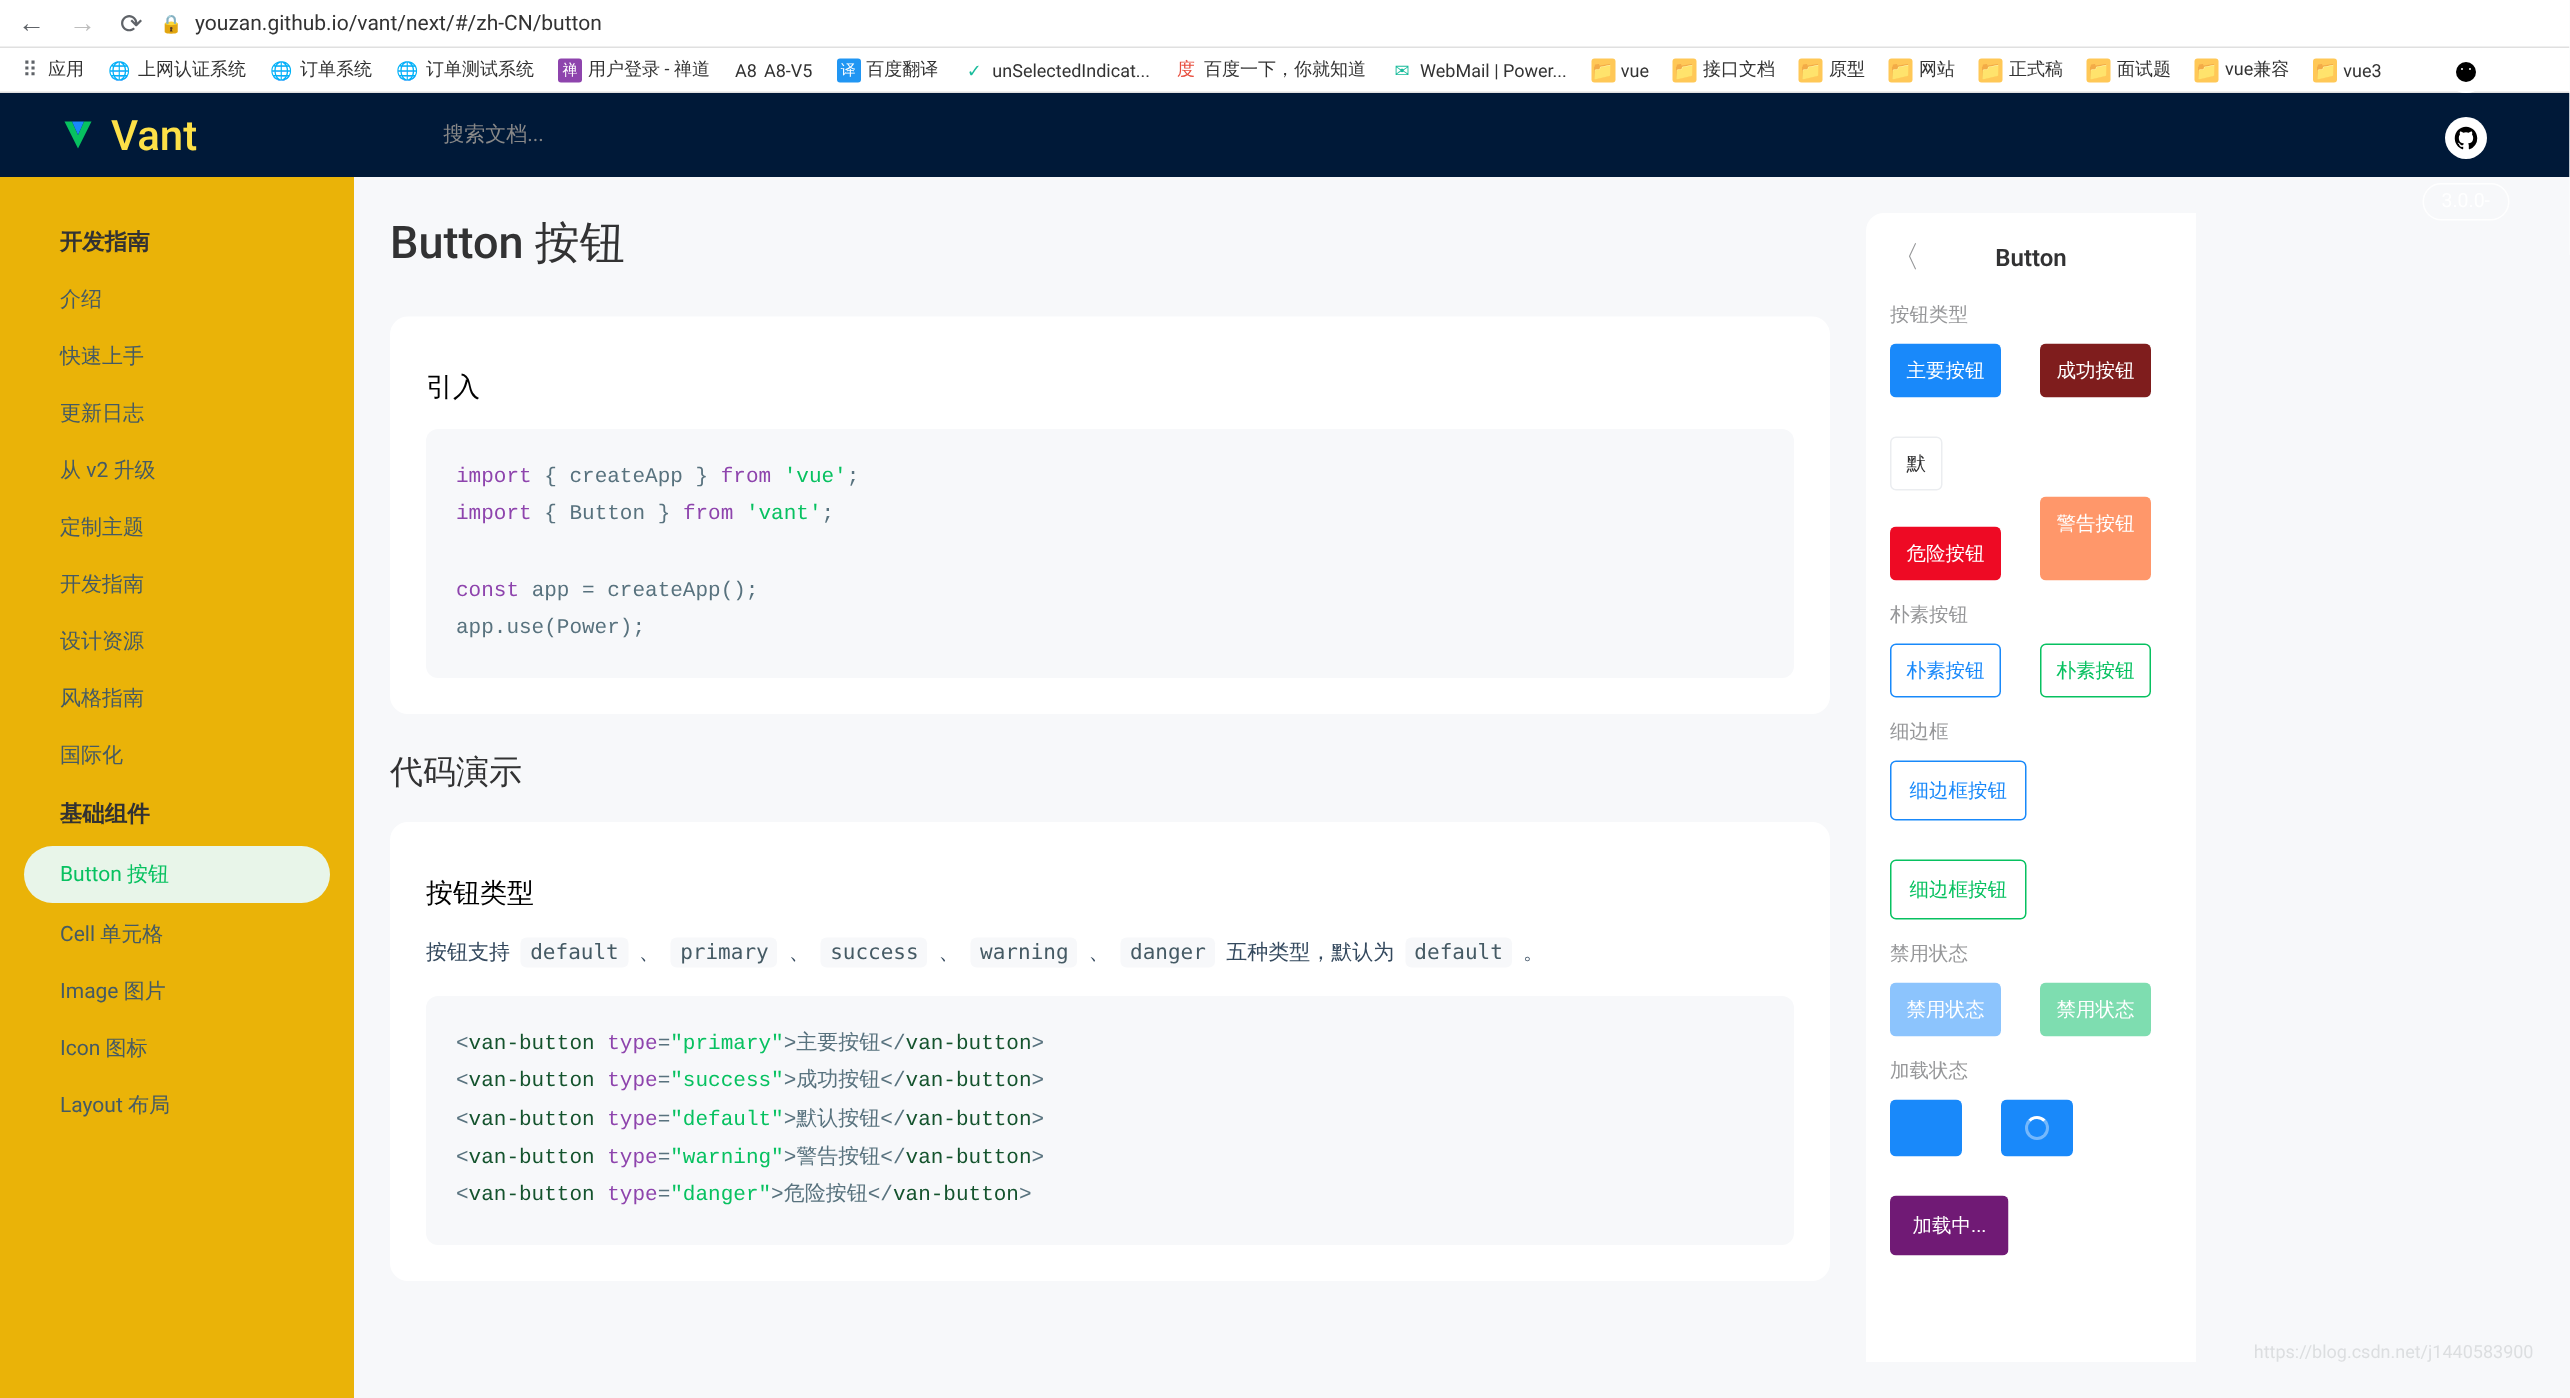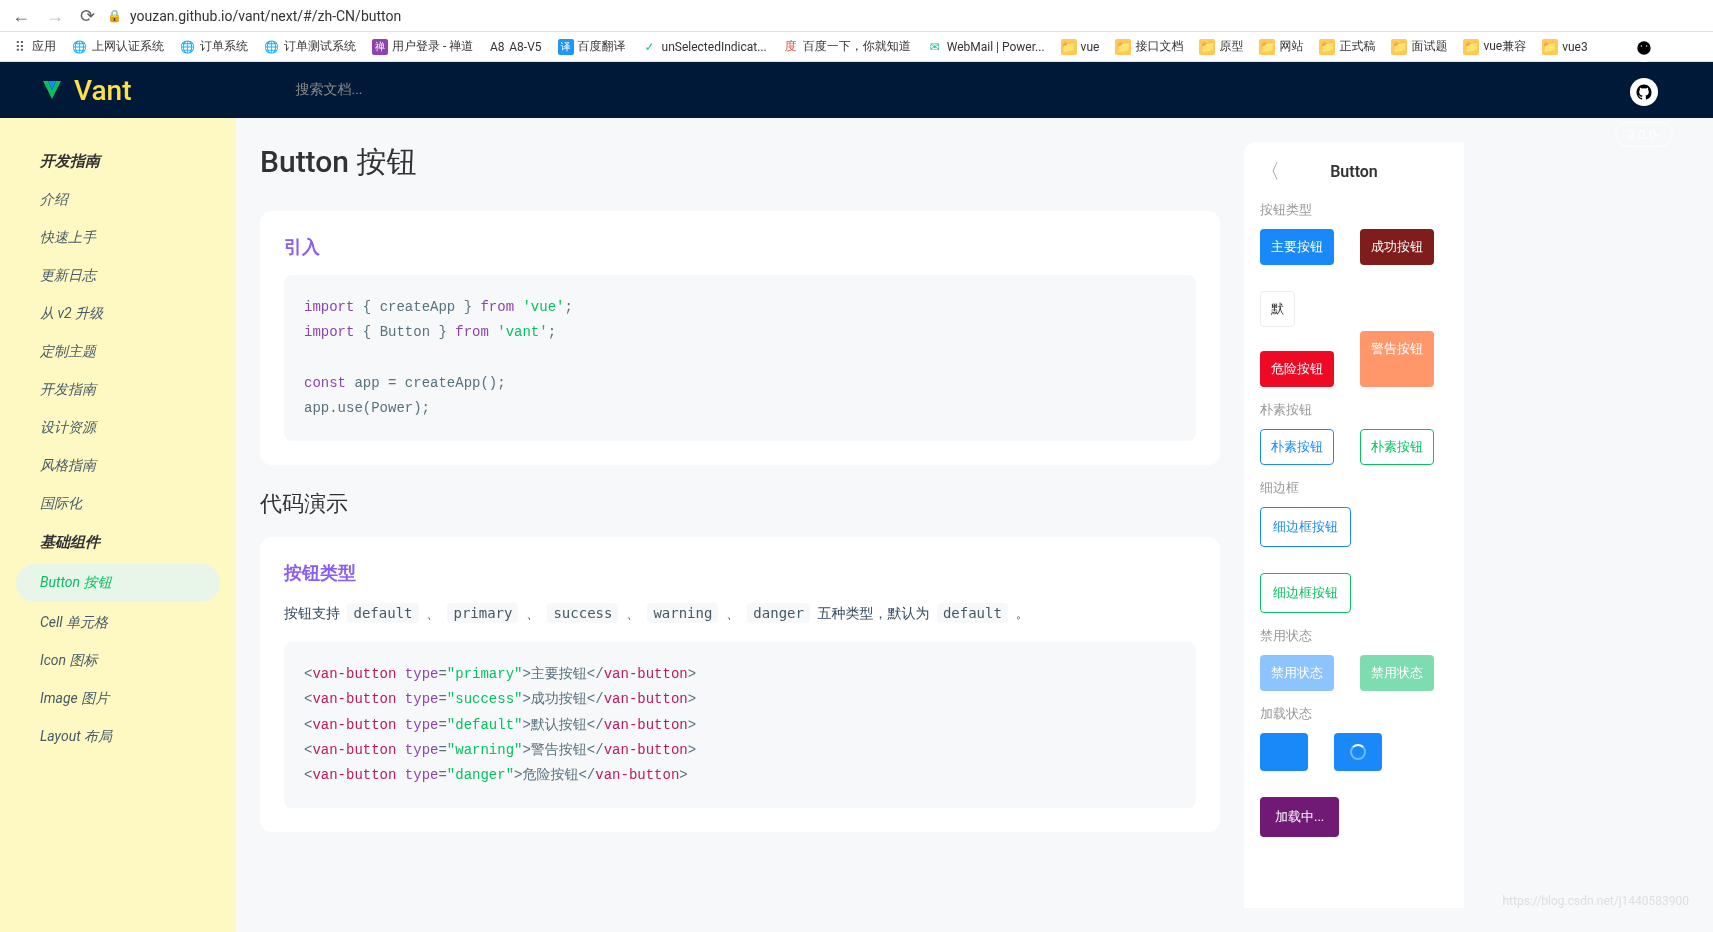--- a/index.html
+++ b/index.html
@@ -31,35 +31,35 @@
 .vant-logo { display: flex; align-items: center; gap: 10px; }
 .vant-logo-icon { width: 24px; height: 24px; }
 .vant-logo-text { color: #fde047; font-size: 28px; font-weight: 500; }
 .search-area { flex: 1; color: #888; font-size: 14px; margin-left: 140px; }
 .header-right { display: flex; align-items: center; gap: 16px; flex-direction: column; }
 .header-icon { width: 28px; height: 28px; background: #fff; border-radius: 50%; display: flex; align-items: center; justify-content: center; color: #000; cursor: pointer; }
 .version-btn { border: 1px solid #fff; border-radius: 16px; padding: 4px 12px; color: #fff; font-size: 13px; cursor: pointer; }
 
 
 .page { display: flex; background: #f7f8fa; min-height: calc(100vh - 118px); }
-.sidebar { width: 236px; background: #fef9c3; padding: 24px 0 24px 0; overflow-y: auto; font-style: italic; }
+.sidebar { width: 236px; background: #eab308; padding: 24px 0 24px 0; overflow-y: auto; }
 .sidebar-section { font-size: 15px; font-weight: 600; color: #323233; padding: 10px 40px; }
 .sidebar-item { font-size: 14px; color: #455a64; padding: 10px 40px; cursor: pointer; }
 .sidebar-item.active { background: #e8f5e9; color: #07c160; border-radius: 20px; margin: 2px 16px; padding: 10px 24px; }
 
 .content { flex: 1; padding: 24px; padding-right: 0; display: flex; gap: 24px; overflow: hidden; }
 .doc { flex: 1; max-width: 960px; }
 .doc h1 { font-size: 30px; color: #323233; font-weight: 500; margin-bottom: 28px; }
 .doc h2 { font-size: 22px; color: #323233; font-weight: 500; margin: 22px 0 18px; }
-.doc h3 { font-size: 18px; color: #8b5cf6; font-weight: 700; margin-bottom: 16px; }
+.doc h3 { font-size: 18px; color: #000000; font-weight: 400; margin-bottom: 16px; margin-top: 11px; }
 .card { background: #fff; border-radius: 12px; padding: 24px; margin-bottom: 24px; }
 .code-block { background: #f7f8fa; border-radius: 8px; padding: 20px; font-family: "Courier New", monospace; font-size: 14px; line-height: 1.8; color: #58727e; }
 .code-block .kw { color: #8e44ad; }
 .code-block .str { color: #07c160; }
-.code-block .tag { color: #be185d; }
+.code-block .tag { color: #14532d; }
 .code-block .attr { color: #8e44ad; }
 .code-block .val { color: #07c160; }
 .desc { font-size: 14px; color: #34495e; margin-bottom: 16px; line-height: 1.8; }
 .desc .code-inline { background: #f7f8fa; padding: 2px 6px; border-radius: 4px; font-family: monospace; color: #455a64; margin: 0 4px; }
 
 
 .preview { width: 220px; background: #fff; border-radius: 12px 0 0 0; padding: 20px 16px; }
 .preview-header { display: flex; align-items: center; justify-content: space-between; position: relative; margin-bottom: 20px; }
 .back-chevron { position: absolute; left: 0; color: #969799; font-size: 20px; cursor: pointer; }
 .preview-title { flex:1; text-align:center; font-size: 16px; font-weight: 600; color: #323233; }
@@ -205,22 +205,22 @@
       <div class="sidebar-item">更新日志</div>
       <div class="sidebar-item">从 v2 升级</div>
       <div class="sidebar-item">定制主题</div>
       <div class="sidebar-item">开发指南</div>
       <div class="sidebar-item">设计资源</div>
       <div class="sidebar-item">风格指南</div>
       <div class="sidebar-item">国际化</div>
       <div class="sidebar-section">基础组件</div>
       <div class="sidebar-item active">Button 按钮</div>
       <div class="sidebar-item">Cell 单元格</div>
+      <div class="sidebar-item">Image 图片</div>
       <div class="sidebar-item">Icon 图标</div>
-      <div class="sidebar-item">Image 图片</div>
       <div class="sidebar-item">Layout 布局</div>
     </div>
 
   <div class="content">
     <div class="doc">
       <h1>Button 按钮</h1>
 
       <div class="card">
         <h3>引入</h3>
         <div class="code-block">

